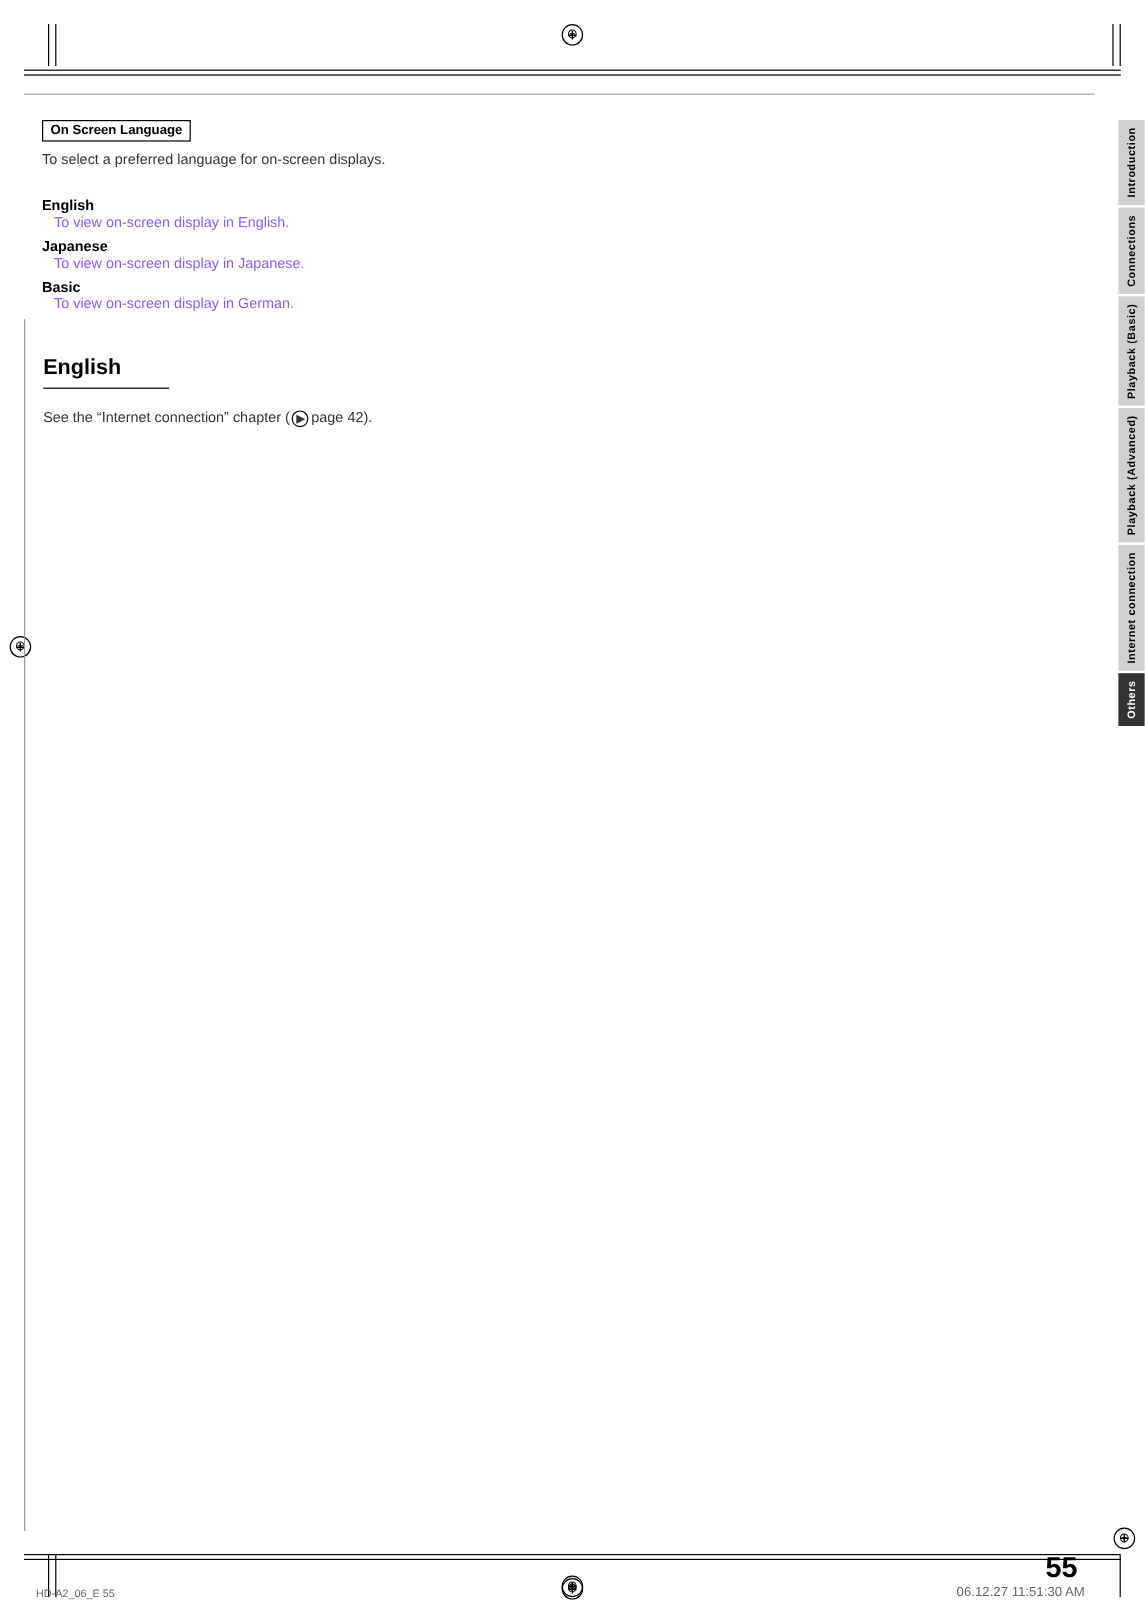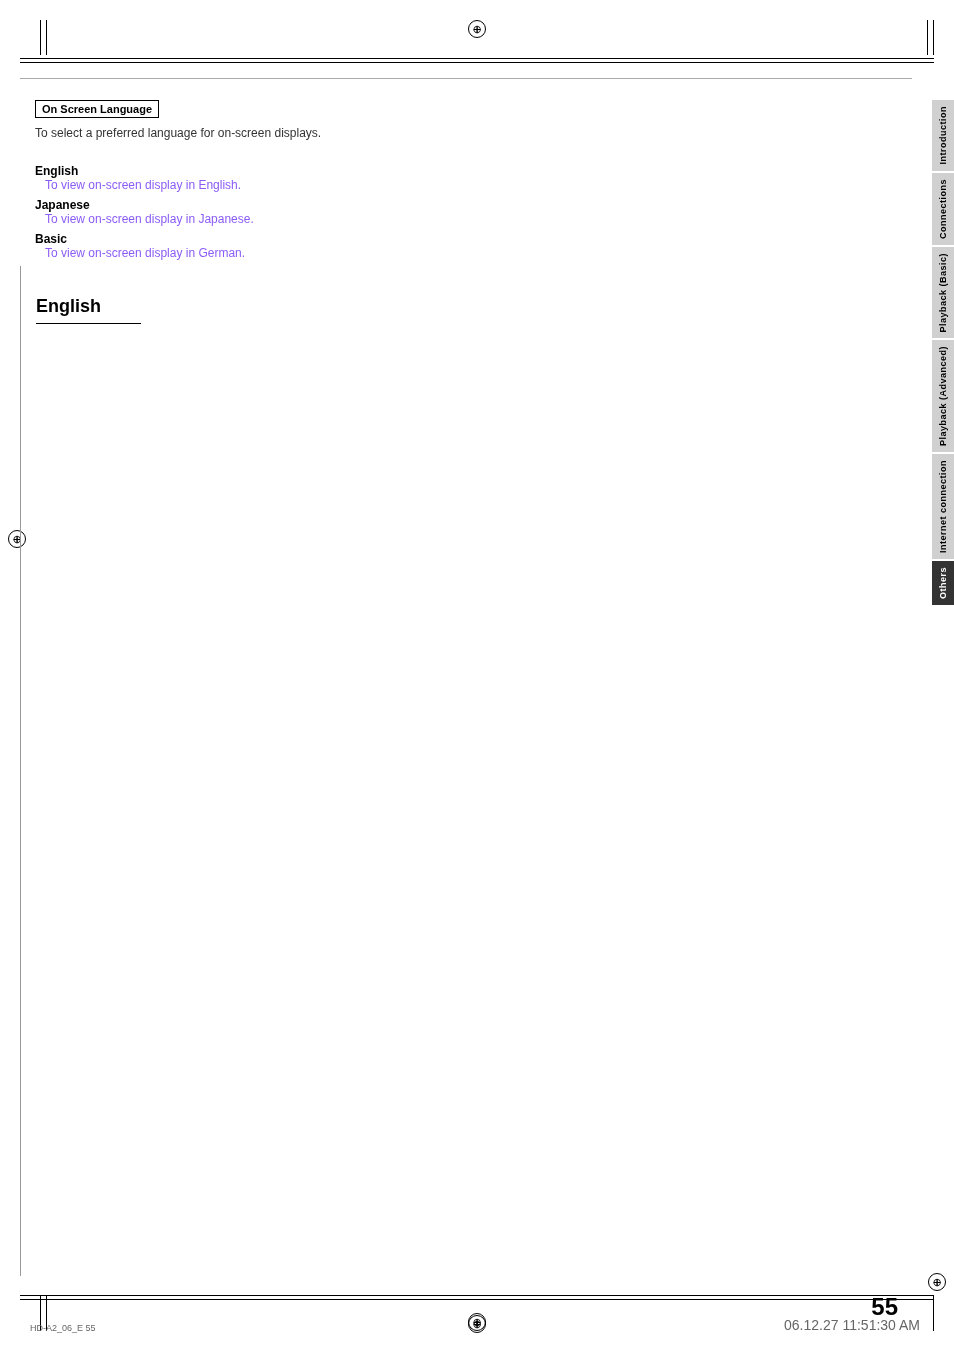--- a/index.html
+++ b/index.html
@@ -309,22 +309,22 @@
       position: absolute;
       bottom: 18px;
       left: 30px;
       font-size: 9px;
       color: #666;
     }
 
     .footer-right {
       position: absolute;
       bottom: 18px;
-      right: 34px;
-      font-size: 14px;
+      right: 50px;
+      font-size: 11px;
       color: #666;
       margin-top: 41px;
     }
 
     .footer-center {
       position: absolute;
       bottom: 18px;
       left: 50%;
       transform: translateX(-50%);
     }
@@ -404,20 +404,23 @@
       </div>
 
       <div class="lang-item">
         <div class="lang-item-title">Basic</div>
         <div class="lang-item-desc">To view on-screen display in German.</div>
       </div>
     </div>
 
     <div class="right-panel">
       <div class="ethernet-title">English</div>
+      <div class="ethernet-desc">
+        <span>See the “Internet connection” chapter (</span><span class="page-ref-icon">▶</span><span>page 42</span><span>).</span>
+      </div>
     </div>
 
   </div>
 
   <div class="bottom-bar"></div>
   <div class="bottom-inner-line"></div>
 
   <div class="corner-bl-v"></div>
   <div class="corner-bl-v2"></div>
   <div class="corner-br-v"></div>

